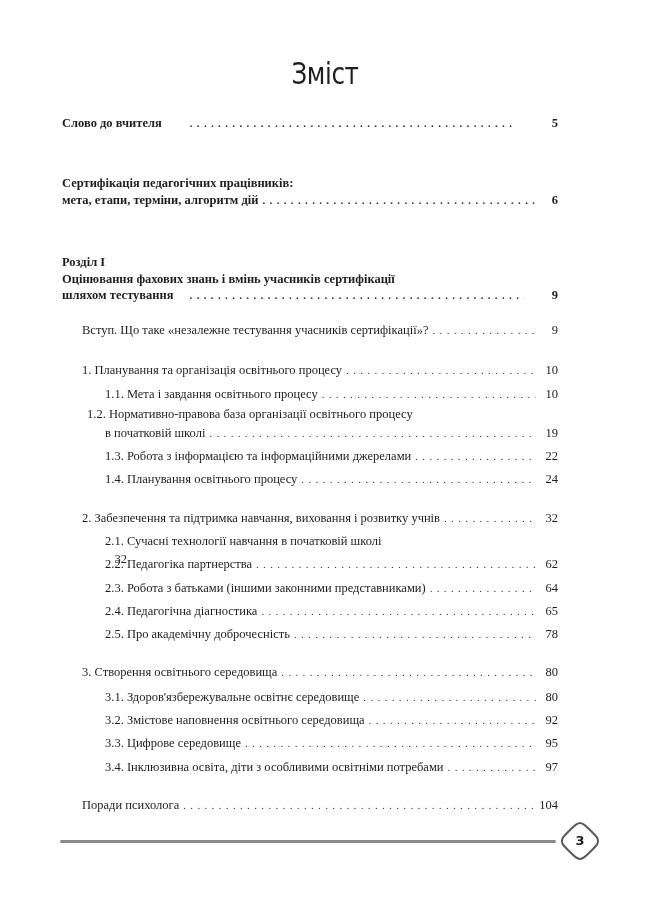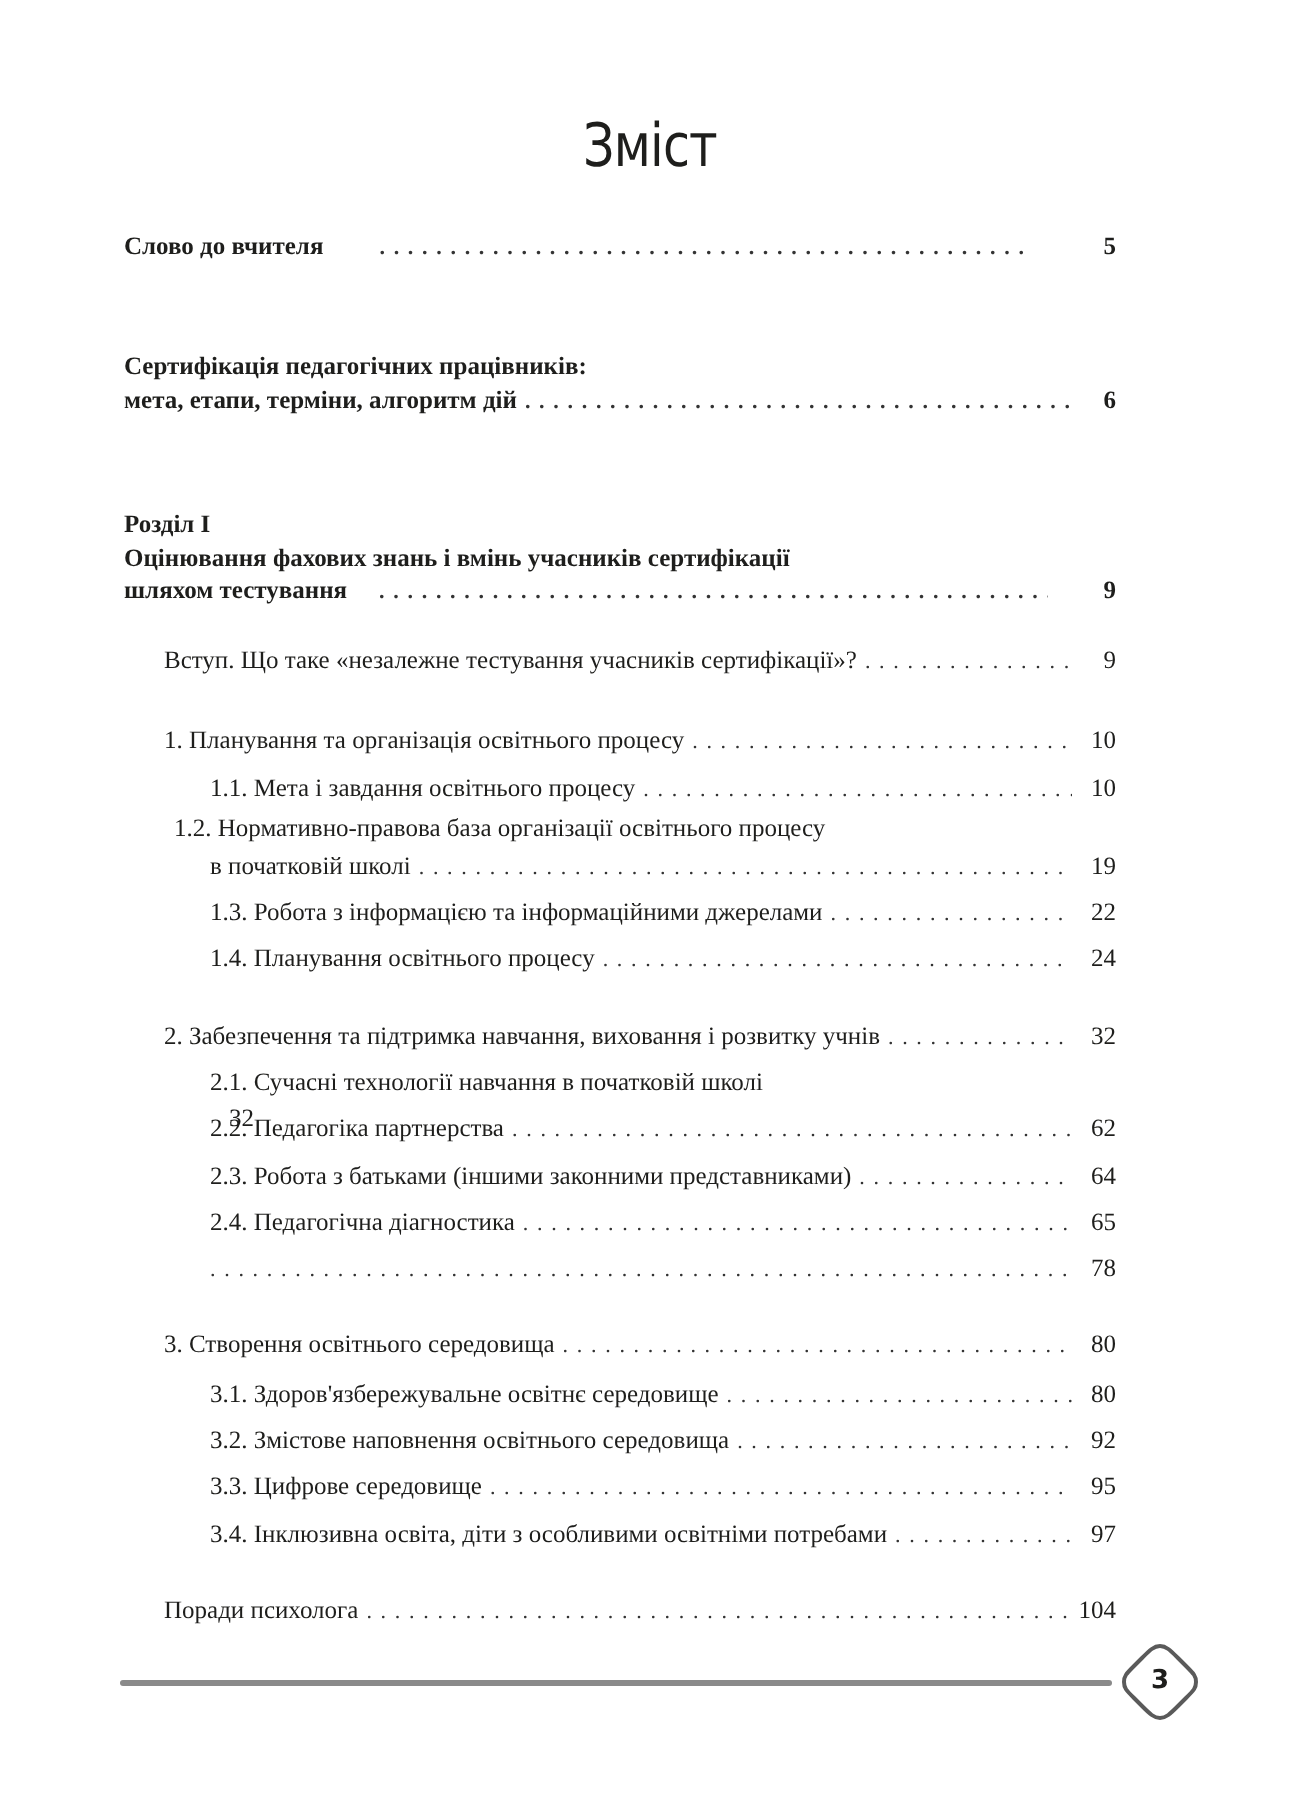--- a/index.html
+++ b/index.html
@@ -103,20 +103,21 @@
   <span class="label">2.3. Робота з батьками (іншими законними представниками)</span>
   <span class="dots"></span>
   <span class="page">64</span>
 </div>
 <div class="entry row lvl2" style="top:602px;">
   <span class="label">2.4. Педагогічна діагностика</span>
   <span class="dots"></span>
   <span class="page">65</span>
 </div>
 <div class="entry row lvl2" style="top:625px;">
+  <span class="label">2.5. Про академічну доброчесність</span>
   <span class="dots"></span>
   <span class="page">78</span>
 </div>
 
 <div class="entry row lvl1" style="top:663px;">
   <span class="label">3. Створення освітнього середовища</span>
   <span class="dots"></span>
   <span class="page">80</span>
 </div>
 <div class="entry row lvl2" style="top:688px;">

